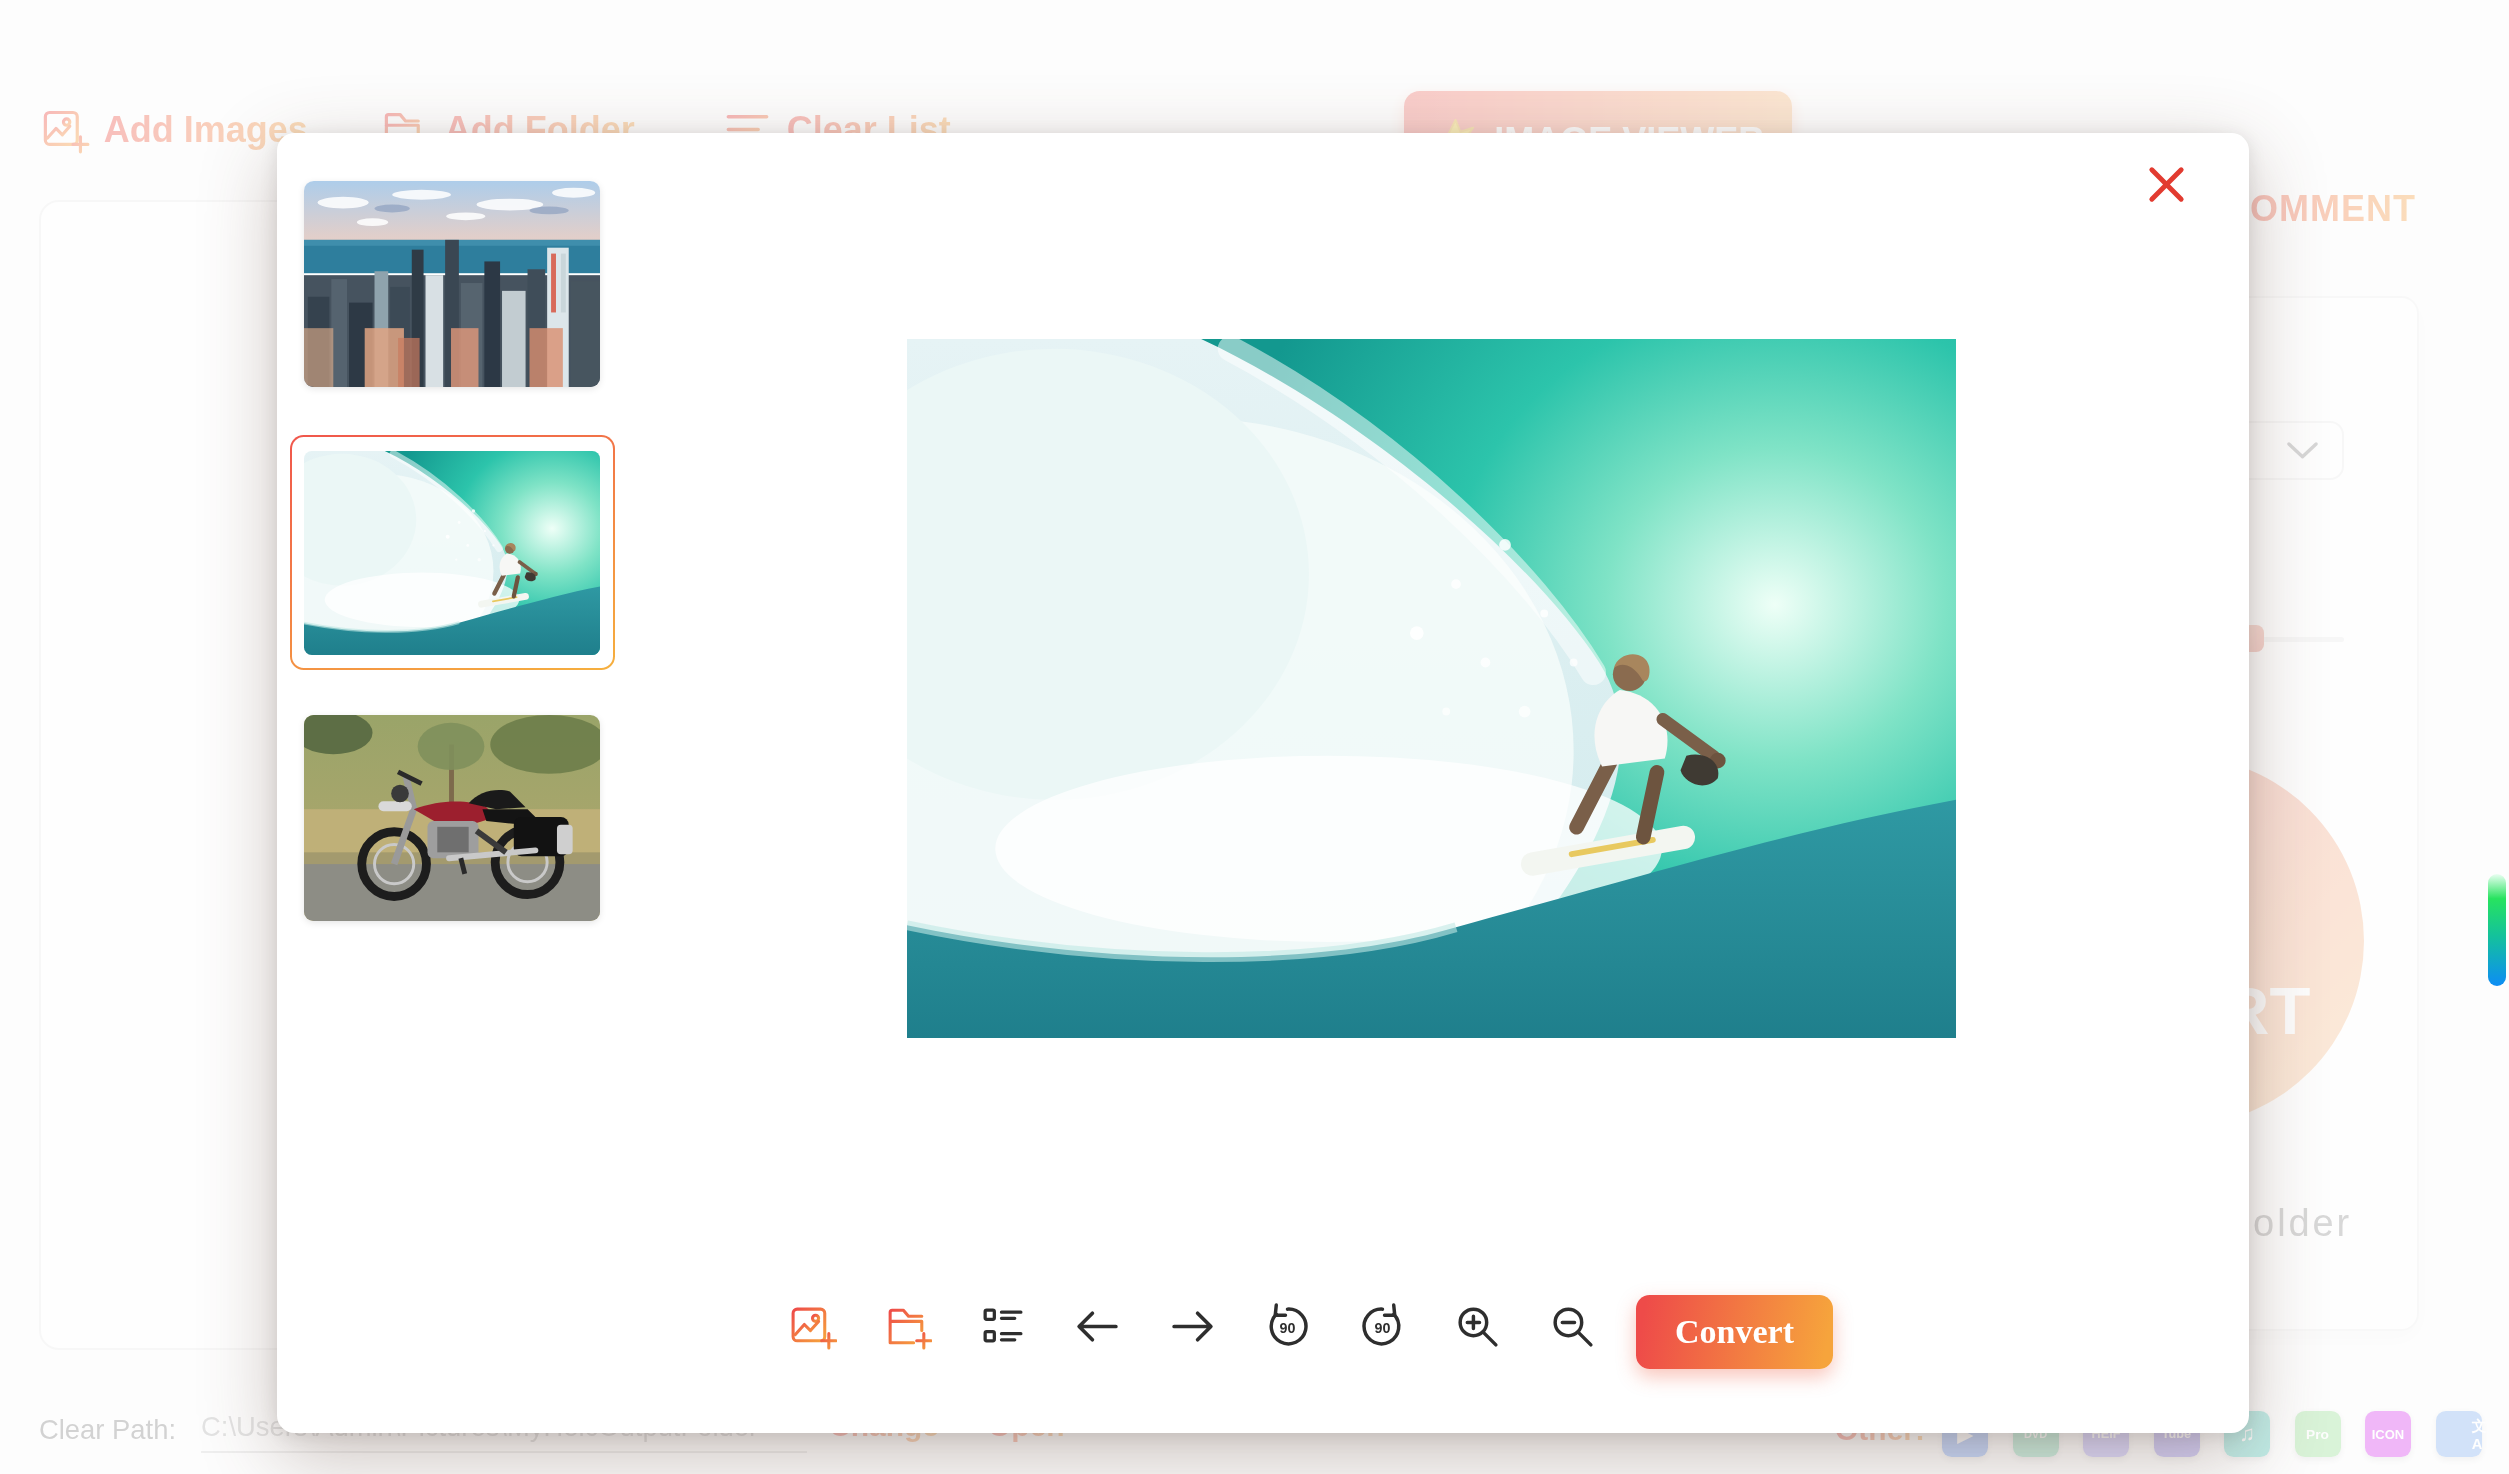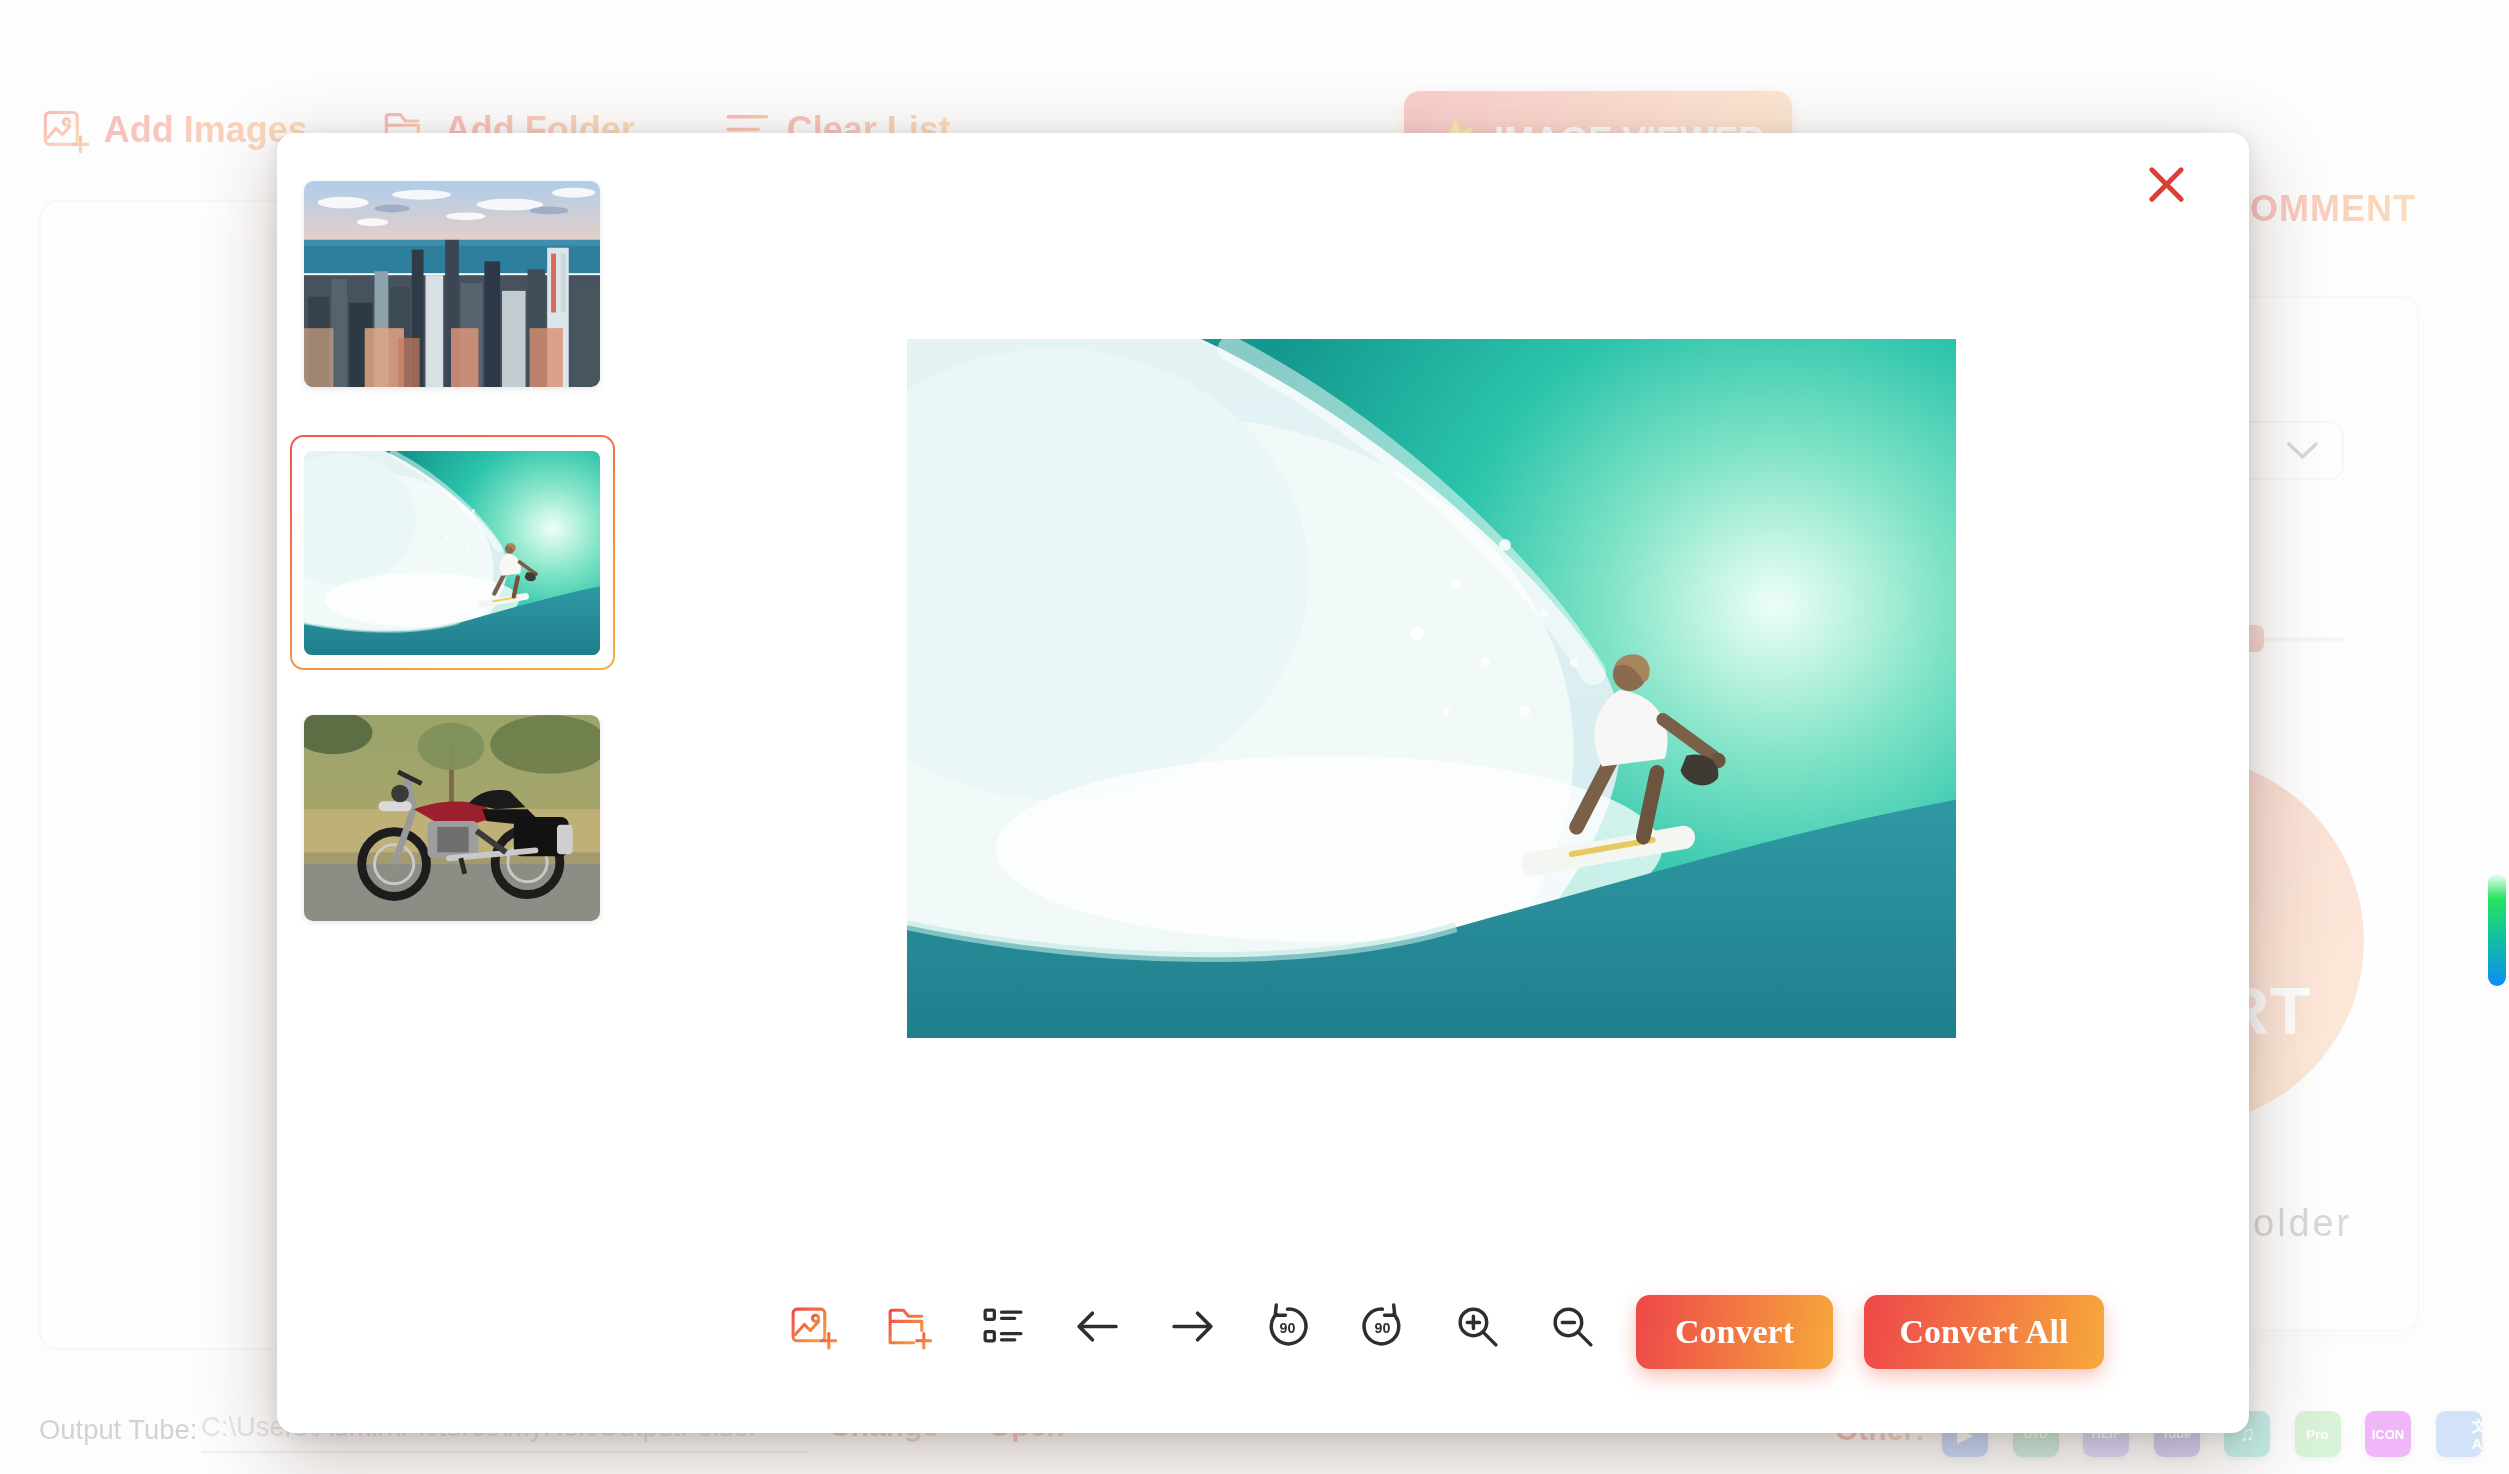--- a/index.html
+++ b/index.html
@@ -275,21 +275,21 @@
       </svg>
     </div>
     <div class="slider-track"></div>
     <div class="slider-handle"></div>
 
     <div class="big-circle"></div>
     <div class="circle-frag" style="left:2207px; top:882px; font-size:63px;">T</div>
     <div class="circle-frag" style="left:2221px; top:972px; font-size:67px;">RT</div>
     <div class="folder-label">Folder</div>
 
-    <span class="footer-label" style="left:39px; top:1414px;">Output Tube:</span>
+    <span class="footer-label" style="left:39px; top:1414px;">Clear Path:</span>
     <span class="path-value">C:\Users\Admin\Pictures\MyHeicOutputFolder</span>
     <span class="footer-link grad-text" style="left:829px">Change</span>
     <span class="footer-link grad-text" style="left:988px">Open</span>
     <span class="footer-link grad-text" style="left:1835px; top:1413px">Other:</span>
 
     <div class="other-icons">
       <div class="mini-icon" style="background:#6e9cf1; font-size:19.6px;">▶</div>
       <div class="mini-icon" style="background:#7ad3ae; font-size:11px;">DVD</div>
       <div class="mini-icon" style="background:#a79df5; font-size:12.7px;">HEIF</div>
       <div class="mini-icon" style="background:#8f85e8; font-size:12.7px;">Tube</div>
@@ -399,17 +399,16 @@
         </svg>
       </div>
       <div class="tb-icon">
         <svg width="49" height="49" viewBox="0 0 48 48" fill="none" stroke="#2e2e2e" stroke-width="3.2" stroke-linecap="round" stroke-linejoin="round">
           <path d="M9,13 H39 M19,13 V8 H29 V13 M13,13 L15,41 H33 L35,13 M20,20 V34 M28,20 V34"></path>
         </svg>
       </div>
     </div>
 
     <button class="convert-btn" style="left:1359px; width:197px;">Convert</button>
-    <button class="convert-btn" style="left:1587px; width:240px;">Convert All</button>
   </div>
 
 </div>
 
 
 </body></html>

